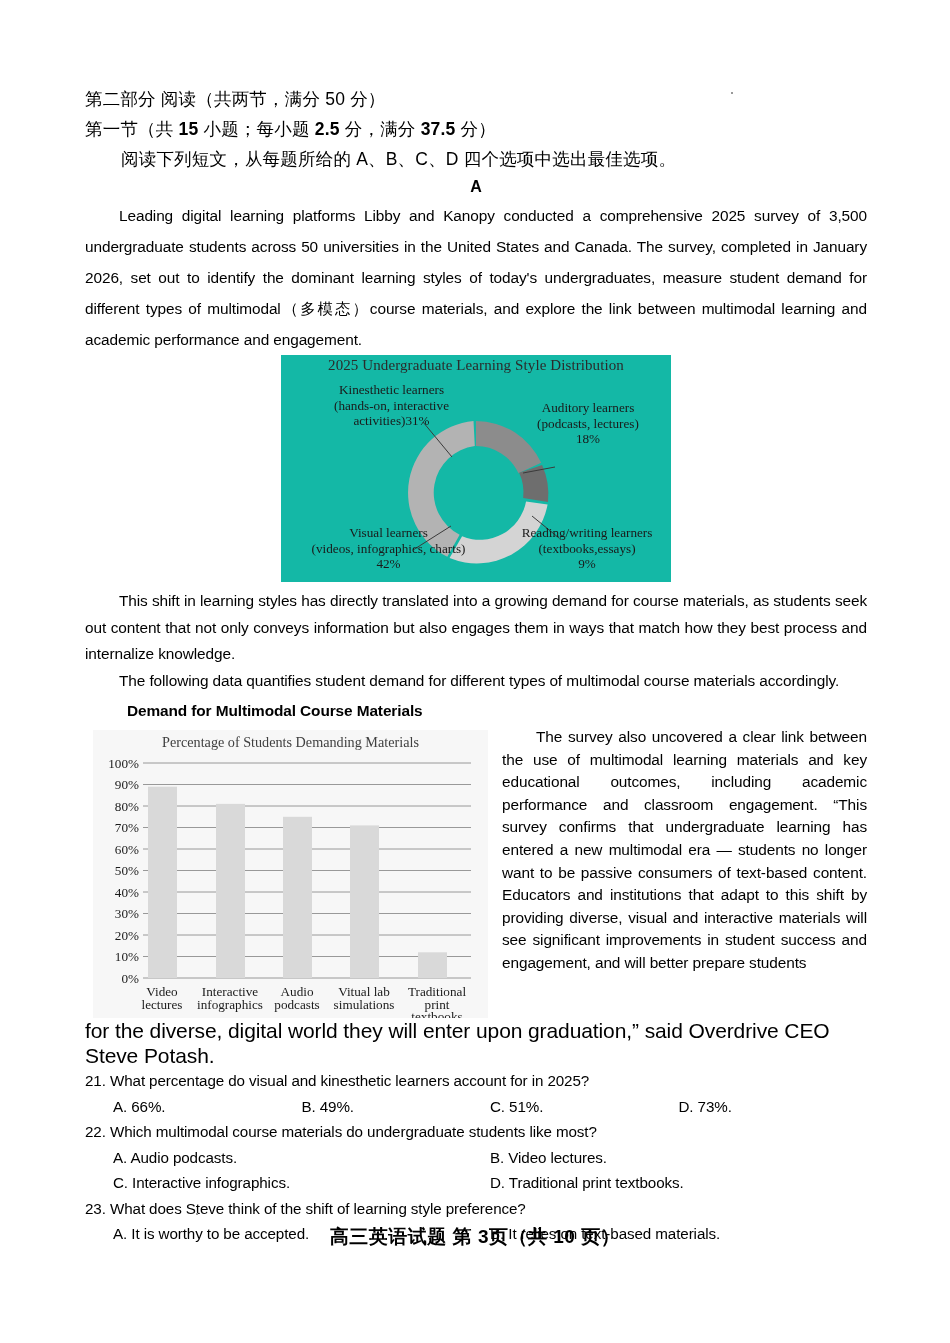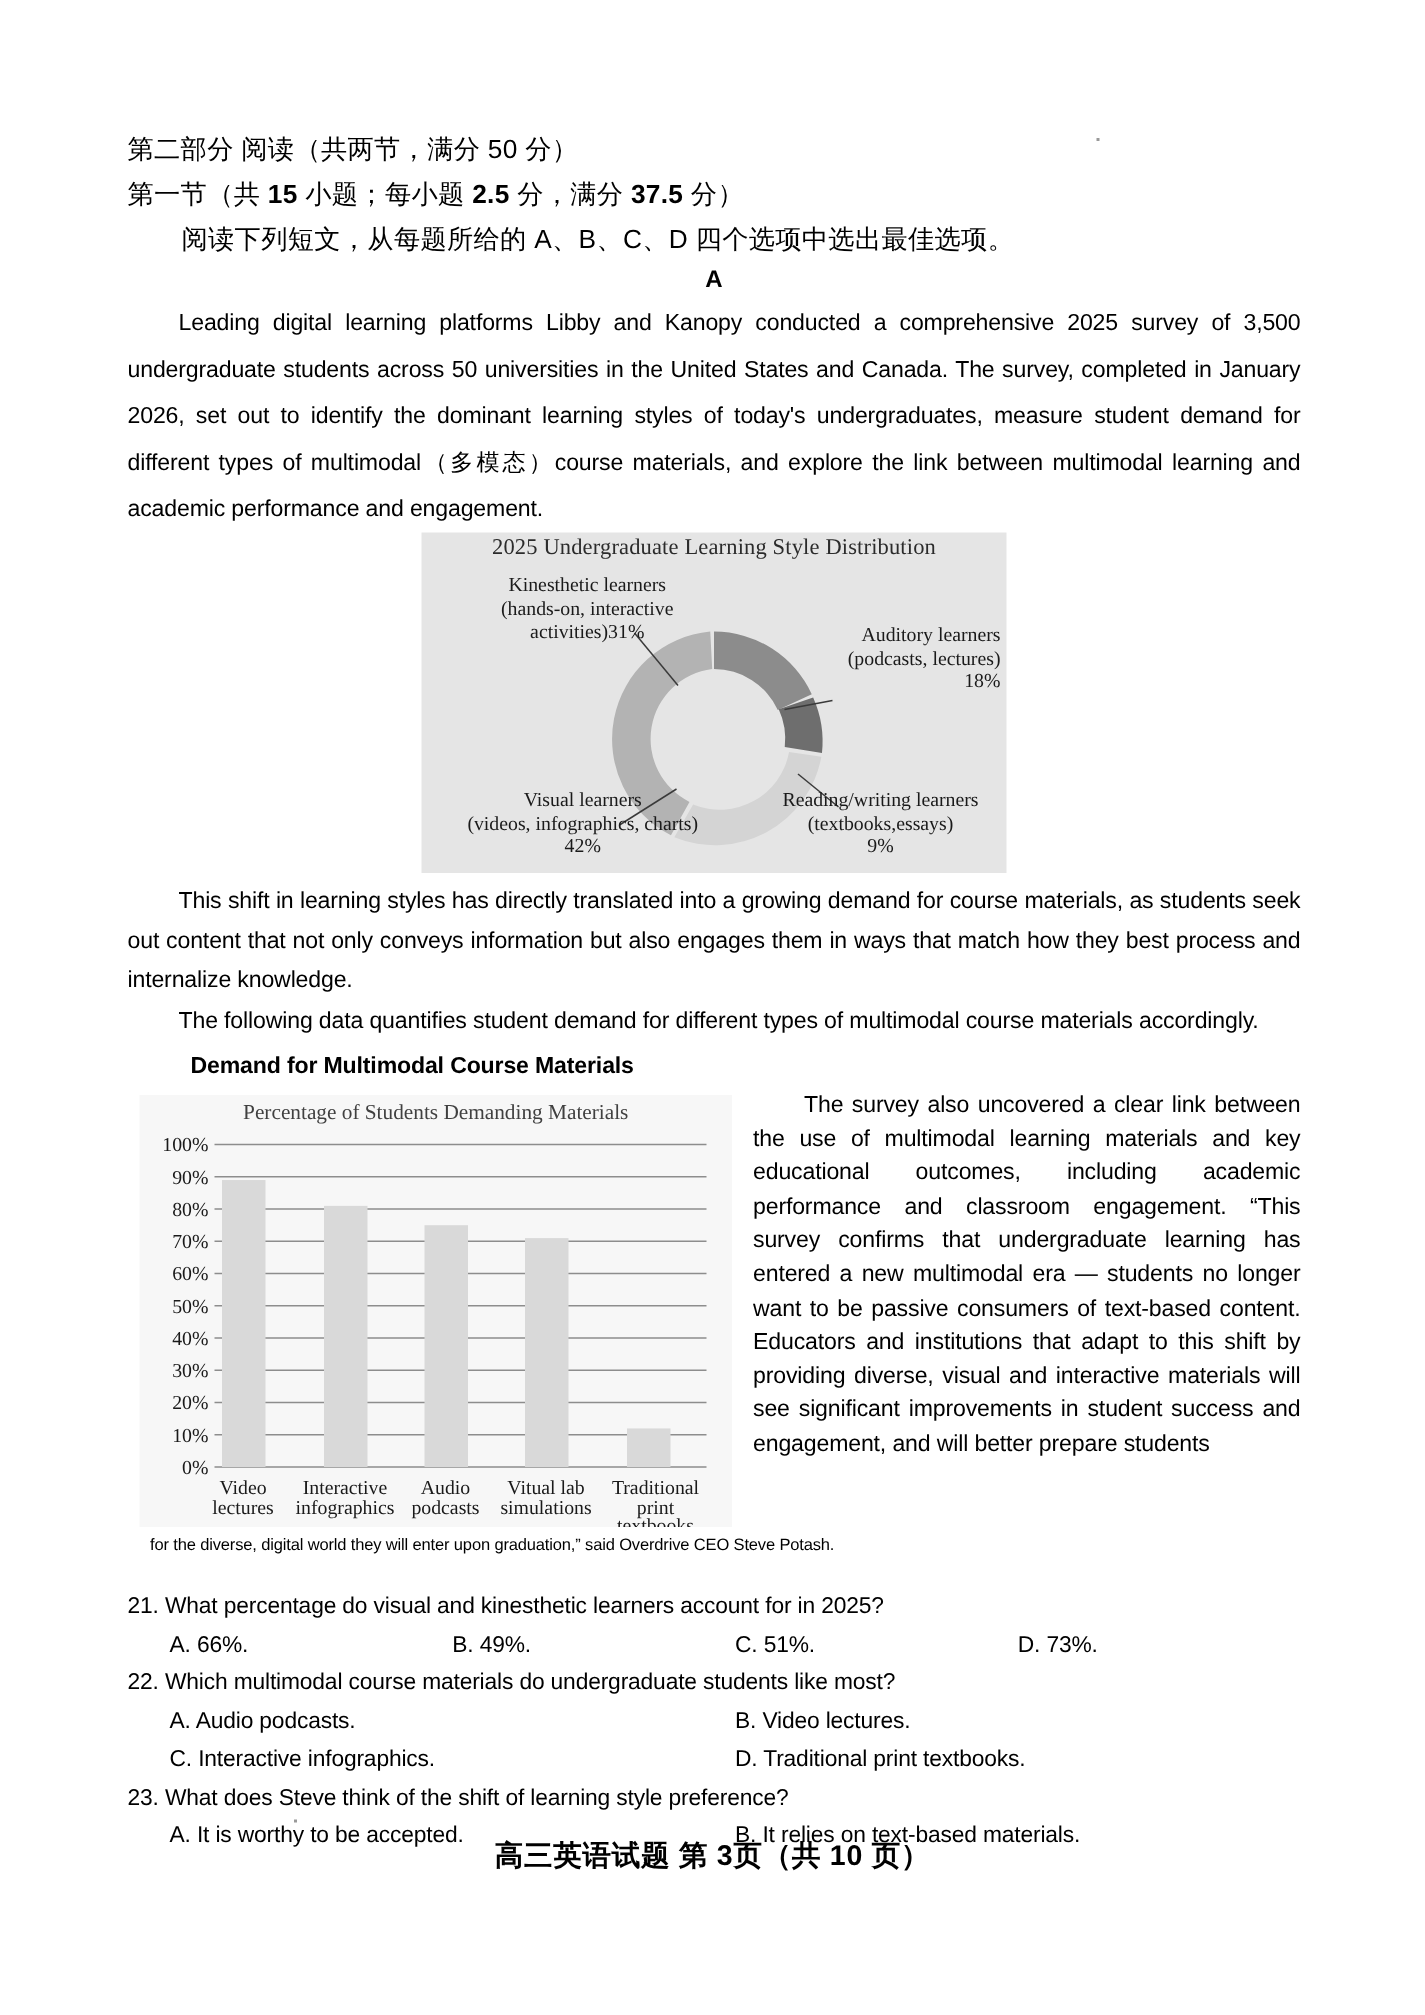--- a/index.html
+++ b/index.html
@@ -67,21 +67,21 @@
     margin: 4px 0 2px 42px;
     letter-spacing: -0.1px;
   }
 
   
   .donut-wrap {
     position: relative;
     width: 390px;
     height: 227px;
     margin: 0 auto;
-    background: #e5e5e5;
+    background: #14b8a6;
   }
   .donut-title {
     position: absolute;
     left: 0; top: 2px;
     width: 390px;
     text-align: center;
     font-family: "Liberation Serif", serif;
     font-size: 15px;
     color: #2b2b2b;
     letter-spacing: 0.1px;
@@ -89,21 +89,21 @@
   .donut-svg { position: absolute; left: 108px; top: 56px; }
   .dlabel {
     position: absolute;
     font-family: "Liberation Serif", serif;
     font-size: 13.2px;
     color: #1a1a1a;
     line-height: 15.5px;
     white-space: nowrap;
   }
   .dlabel.kin { left: 18px; top: 27px; text-align: center; width: 185px; }
-  .dlabel.aud { left: 228px; top: 60px; text-align: right; width: 158px; }
+  .dlabel.aud { left: 228px; top: 45px; text-align: center; width: 158px; }
   .dlabel.vis { left: 0px; top: 170px; text-align: center; width: 215px; }
   .dlabel.rwr { left: 222px; top: 170px; text-align: center; width: 168px; }
 
   
   .bar-block {
     position: relative;
     float: left;
     width: 395px;
     height: 288px;
     margin: 4px 14px 0 8px;
@@ -130,23 +130,23 @@
     line-height: 22.6px;
     text-align: justify;
     text-justify: inter-word;
     text-indent: 34px;
     margin: 0;
     letter-spacing: -0.1px;
   }
 
   .after-float {
     clear: both;
-    font-size: 11px;
+    font-size: 21px;
     line-height: 25px;
-    margin: 15px;
+    margin: 0;
     letter-spacing: -0.1px;
   }
 
   
   .q-line {
     font-size: 15.2px;
     line-height: 25.5px;
     margin: 0;
     letter-spacing: -0.1px;
   }

